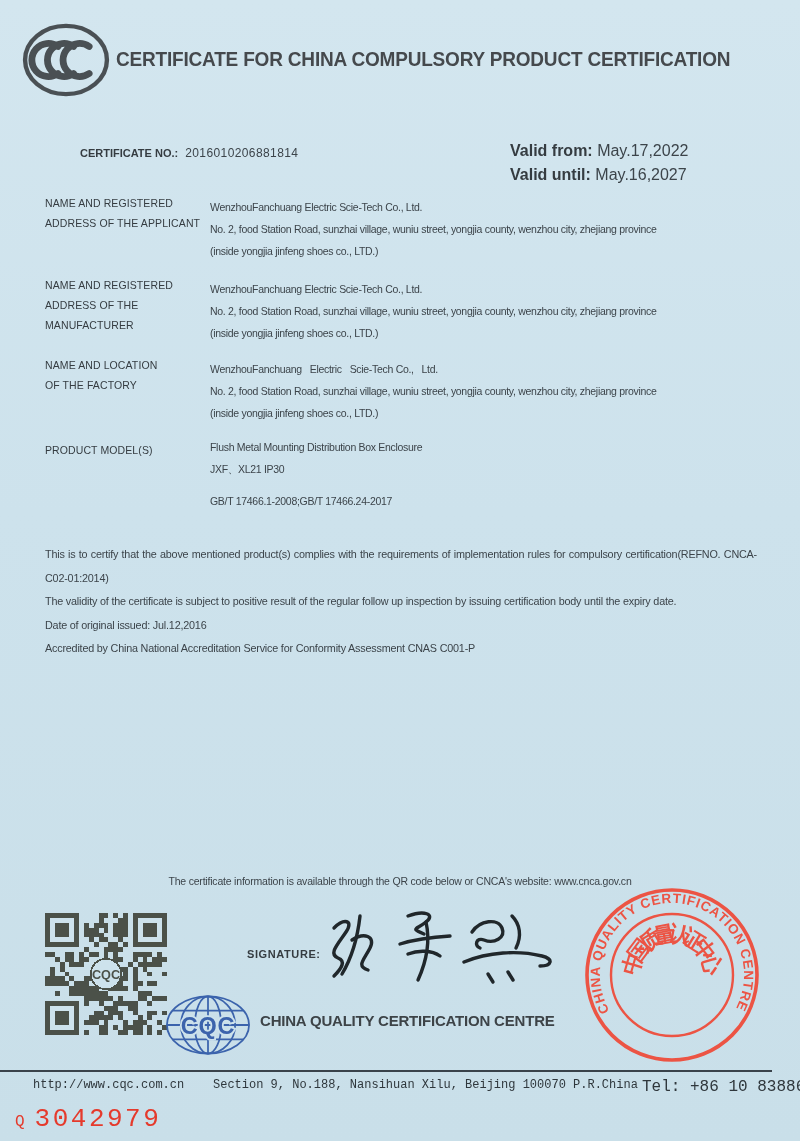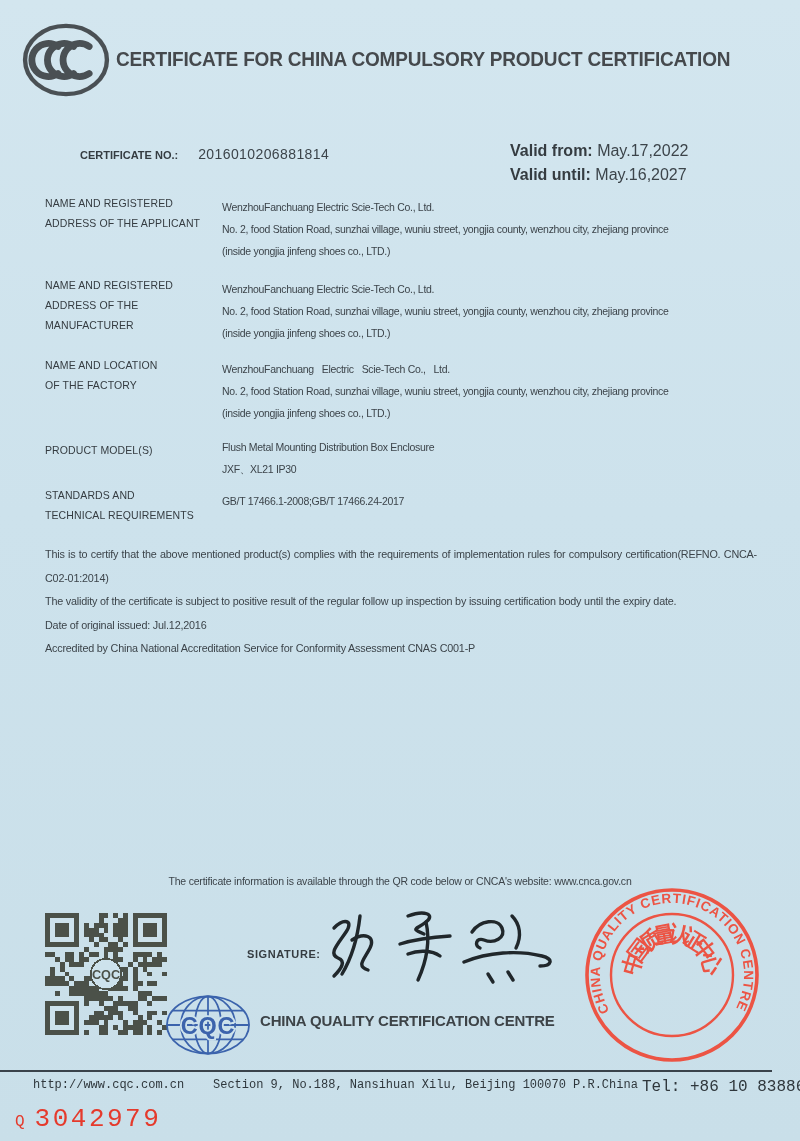--- a/index.html
+++ b/index.html
@@ -11,27 +11,27 @@
   
   .ccc-logo{position:absolute; left:22px; top:22px; width:88px; height:76px;}
   .title{
     position:absolute; left:116px; top:48px; width:660px; margin:0;
     font-size:20px; font-weight:bold; letter-spacing:-0.2px; color:#45494d;
     white-space:nowrap; transform:scaleX(0.95); transform-origin:left center;
   }
   
   .certno{position:absolute; left:80px; top:146px; font-size:11px; white-space:nowrap;}
   .certno .b{font-weight:bold; color:#353c41;}
-  .certno .v{font-size:14px; letter-spacing:0.4px; margin-left:20px;}
+  .certno .v{font-size:12px; letter-spacing:0.4px; margin-left:7px;}
   .valid{position:absolute; left:510px; top:139px; font-size:16px; line-height:24px; white-space:nowrap;}
   .valid .b{font-weight:bold; color:#353c41;}
   
   .sec-label{position:absolute; left:45px; width:172px; font-size:10.5px; font-weight:normal;
     color:#353c41; line-height:20px; letter-spacing:0.1px;}
-  .sec-value{position:absolute; left:222px; width:560px; font-size:10.5px; letter-spacing:-0.3px;
+  .sec-value{position:absolute; left:210px; width:560px; font-size:10.5px; letter-spacing:-0.3px;
     line-height:22px; color:#3c444a; white-space:pre;}
   
   .statements{position:absolute; left:45px; top:543px; width:712px; font-size:10.8px;
     letter-spacing:-0.2px; line-height:23.6px; color:#3c444a;}
   .statements p{margin:0;}
   .statements p.just{text-align:justify;}
   
   .qrnote{position:absolute; left:12px; top:875px; width:776px; text-align:center;
     font-size:10.5px; letter-spacing:-0.2px; color:#3c444a;}
   
@@ -100,24 +100,20 @@
       <div>NAME AND LOCATION</div>
       <div>OF THE FACTORY</div>
     </div>
   <div class="sec-value" style="top:358px"><div>WenzhouFanchuang   Electric   Scie-Tech Co.,   Ltd.</div><div>No. 2, food Station Road, sunzhai village, wuniu street, yongjia county, wenzhou city, zhejiang province</div><div>(inside yongjia jinfeng shoes co., LTD.)</div></div>
 
   <div class="sec-label" style="top:440px">
       <div>PRODUCT MODEL(S)</div>
     </div>
   <div class="sec-value" style="top:436px"><div>Flush Metal Mounting Distribution Box Enclosure</div><div>JXF、XL21 IP30</div></div>
 
-  <div class="sec-label" style="top:485px">
-      <div>STANDARDS AND</div>
-      <div>TECHNICAL REQUIREMENTS</div>
-    </div>
   <div class="sec-value" style="top:490px"><div>GB/T 17466.1-2008;GB/T 17466.24-2017</div></div>
 
   <div class="statements">
     <p class="just">This is to certify that the above mentioned product(s) complies with the requirements of implementation rules for compulsory certification(REFNO. CNCA-C02-01:2014)</p>
     <p class="just">The validity of the certificate is subject to positive result of the regular follow up inspection by issuing certification body until the expiry date.</p>
     <p>Date of original issued: Jul.12,2016</p>
     <p>Accredited by China National Accreditation Service for Conformity Assessment CNAS C001-P</p>
   </div>
 
   <div class="qrnote">The certificate information is available through the QR code below or CNCA's website: www.cnca.gov.cn</div>

